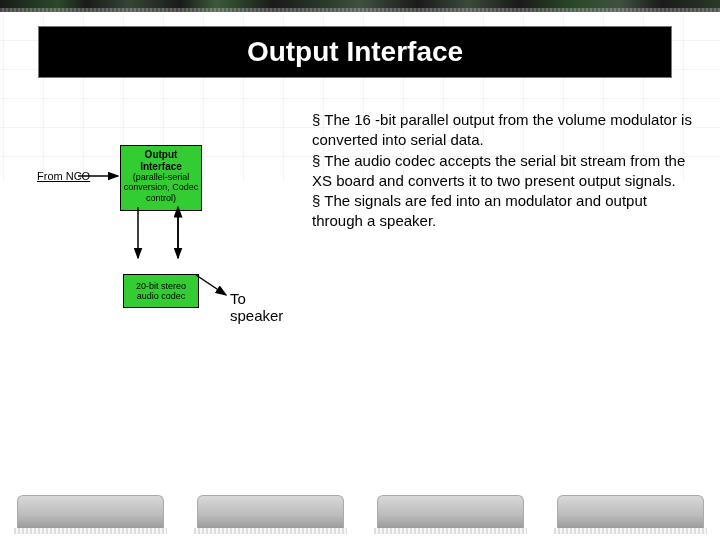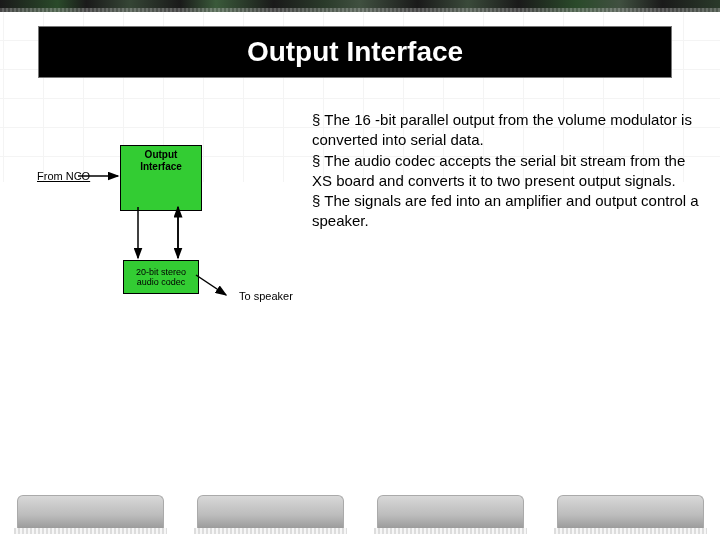--- a/index.html
+++ b/index.html
@@ -85,33 +85,33 @@
     font-weight: bold;
     font-size: 10px;
   }
   .box1 {
     top: 15px;
     left: 100px;
     width: 76px;
     height: 58px;
   }
   .box2 {
-    top: 130px;
+    top: 144px;
     left: 103px;
     width: 70px;
     height: 26px;
     display:flex;
     align-items:center;
     justify-content:center;
   }
   .to-speaker {
     position: absolute;
     top: 160px;
-    left: 219px;
-    font-size: 11px;
+    left: 210px;
+    font-size: 15px;
   }
   svg.arrows {
     position: absolute;
     top: 0;
     left: 0;
     width: 280px;
     height: 220px;
     pointer-events: none;
   }
   .bullets {
@@ -160,20 +160,21 @@
 
 <div class="title-bar">
   <span>Output Interface</span>
 </div>
 
 <div class="diagram">
   <div class="from-nco">From NCO</div>
 
   <div class="box box1">
     <div class="bold">Output Interface</div>
+    <div>(parallel-serial conversion, Codec control)</div>
   </div>
 
   <div class="box box2">
     <div>20-bit stereo audio codec</div>
   </div>
 
   <div class="to-speaker">To speaker</div>
 
   <svg class="arrows">
     <defs>
@@ -185,21 +186,21 @@
     <line x1="118" y1="77" x2="118" y2="128" stroke="#000" stroke-width="1.5" marker-end="url(#arrowhead)"></line>
     <line x1="158" y1="77" x2="158" y2="128" stroke="#000" stroke-width="1.5" marker-end="url(#arrowhead)"></line>
     <line x1="158" y1="128" x2="158" y2="77" stroke="#000" stroke-width="1.5" marker-end="url(#arrowhead)"></line>
     <line x1="176" y1="145" x2="206" y2="165" stroke="#000" stroke-width="1.5" marker-end="url(#arrowhead)"></line>
   </svg>
 </div>
 
 <div class="bullets">
   <p>§  The 16 -bit parallel output from the volume modulator is converted into serial data.</p>
   <p>§  The audio codec accepts the serial bit stream from the XS board and converts it to two present output signals.</p>
-  <p>§  The signals are fed into an amplifier and output control a speaker.</p>
+  <p>§  The signals are fed into an modulator and output through a speaker.</p>
 </div>
 
 <div class="bottom-tabs">
   <div class="tab"></div>
   <div class="tab"></div>
   <div class="tab"></div>
   <div class="tab"></div>
 </div>
 
 </body></html>

